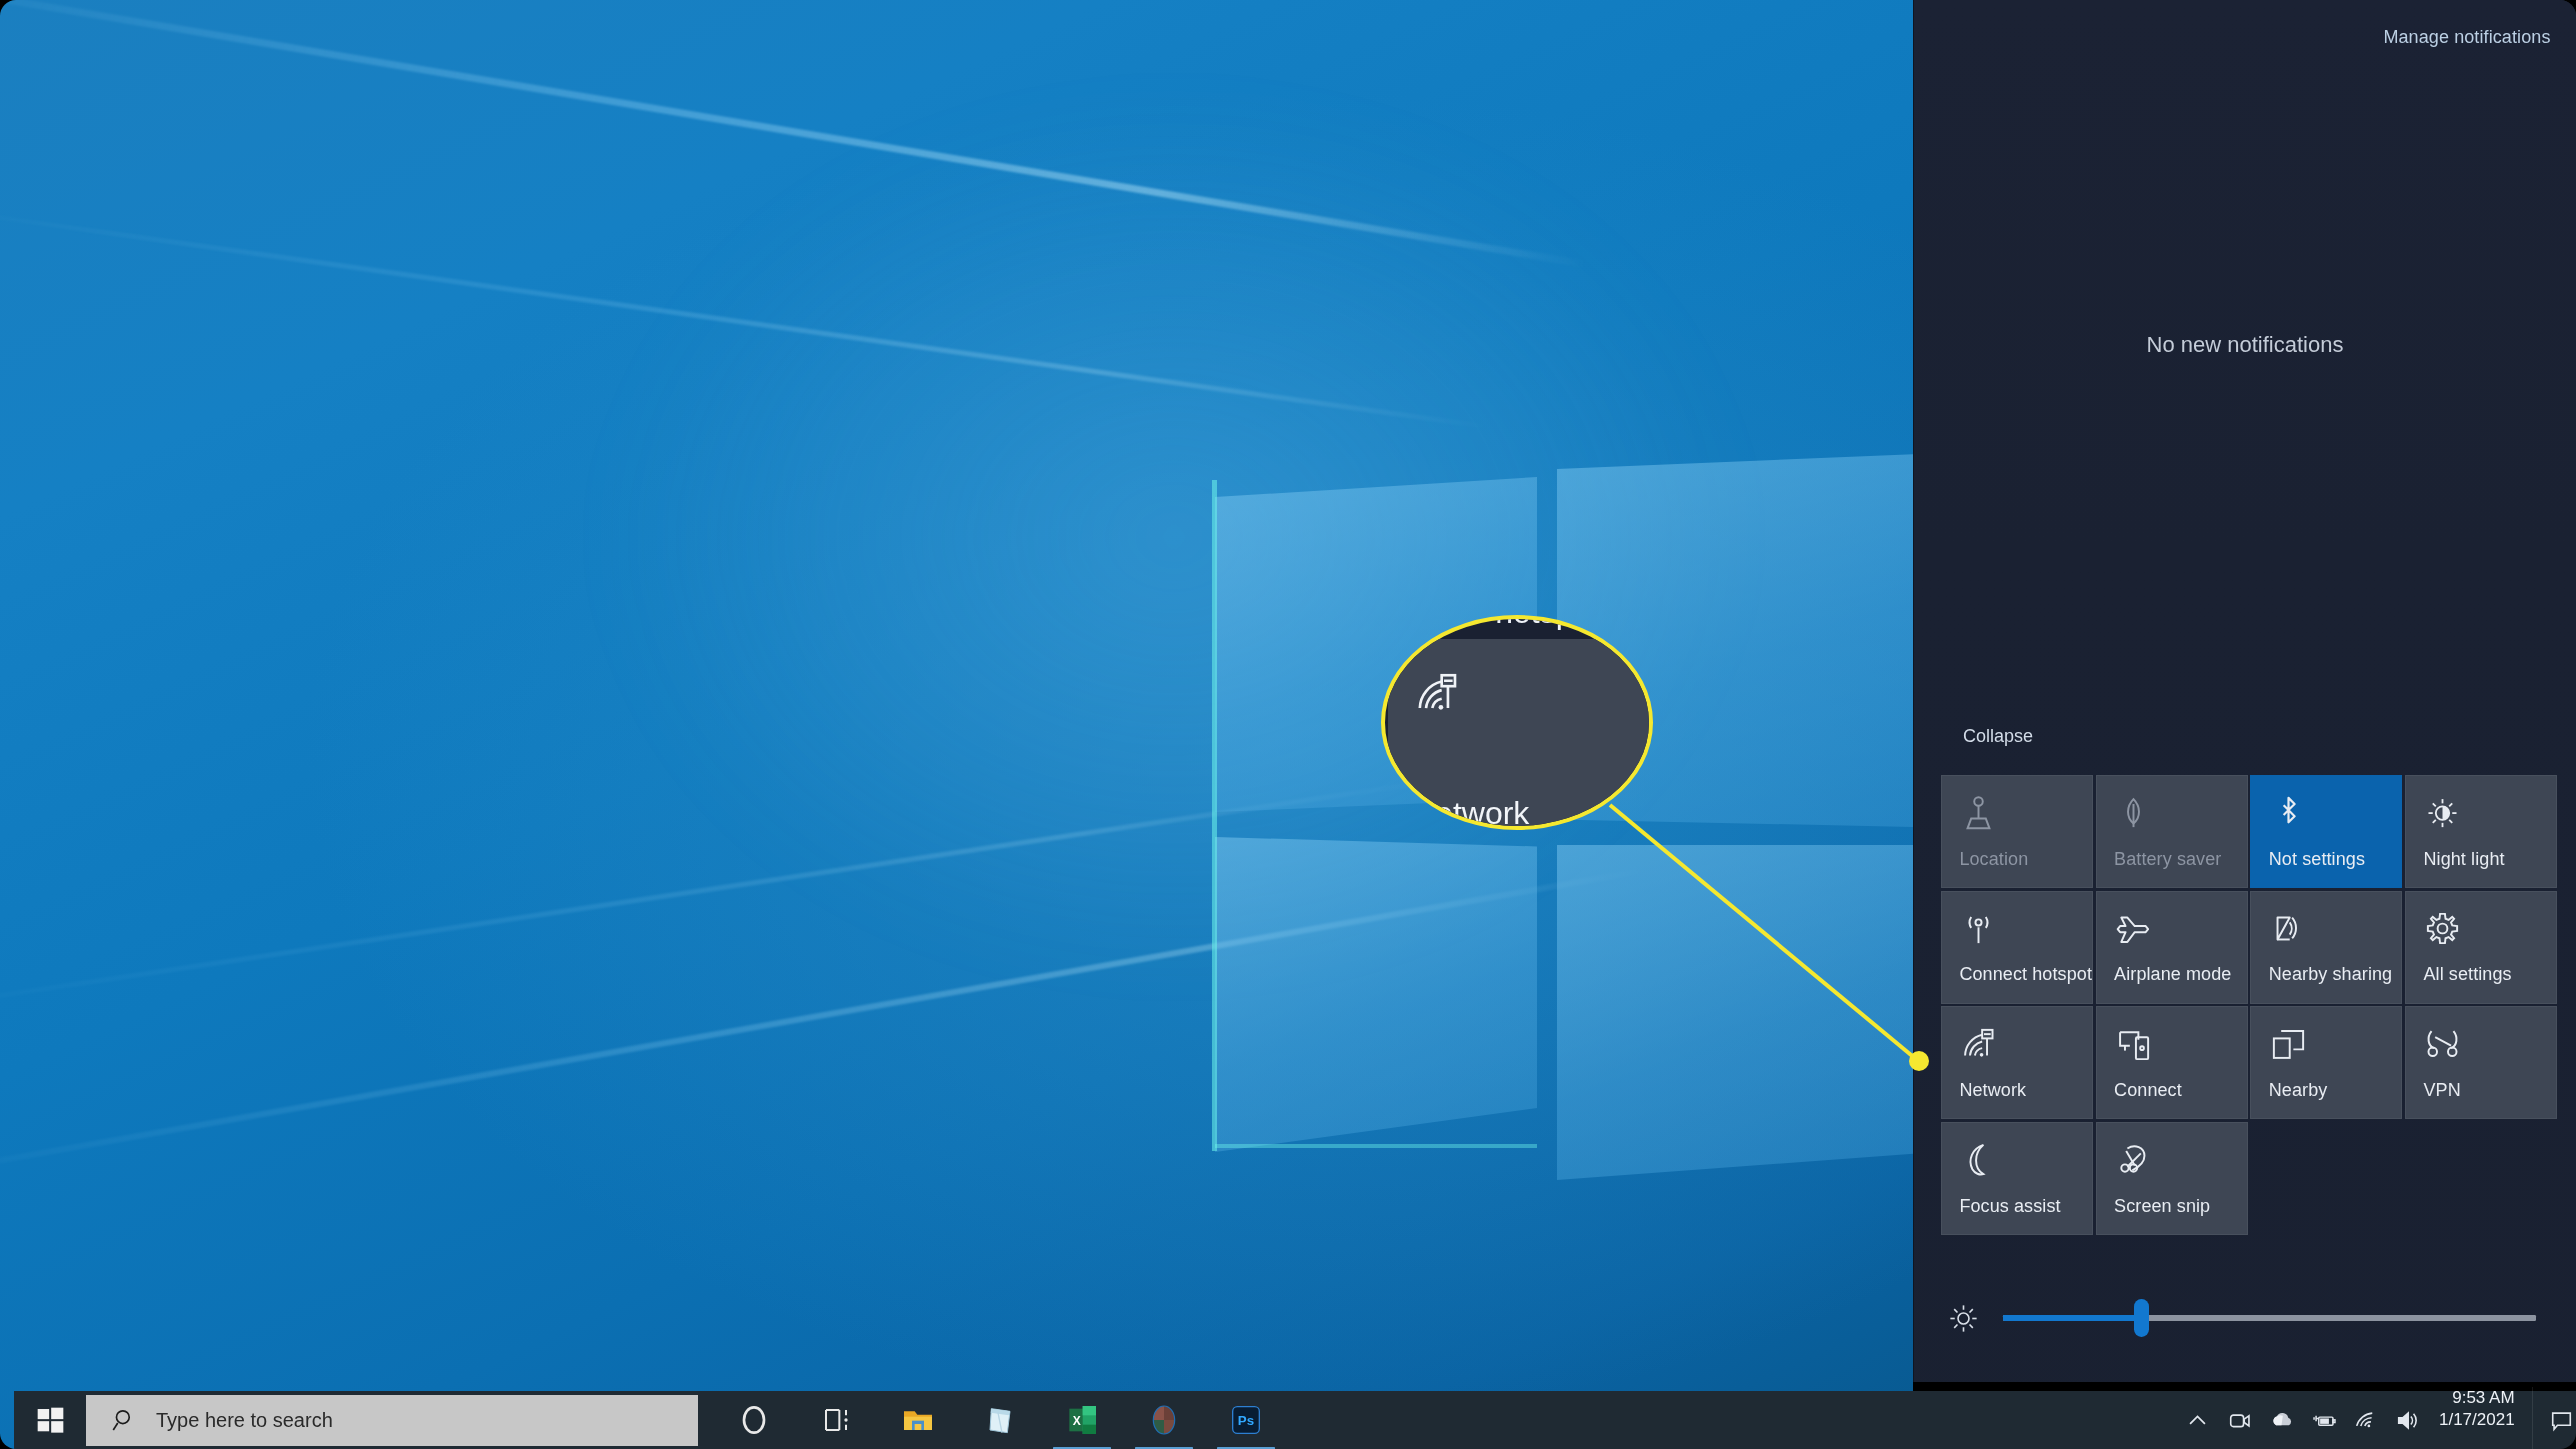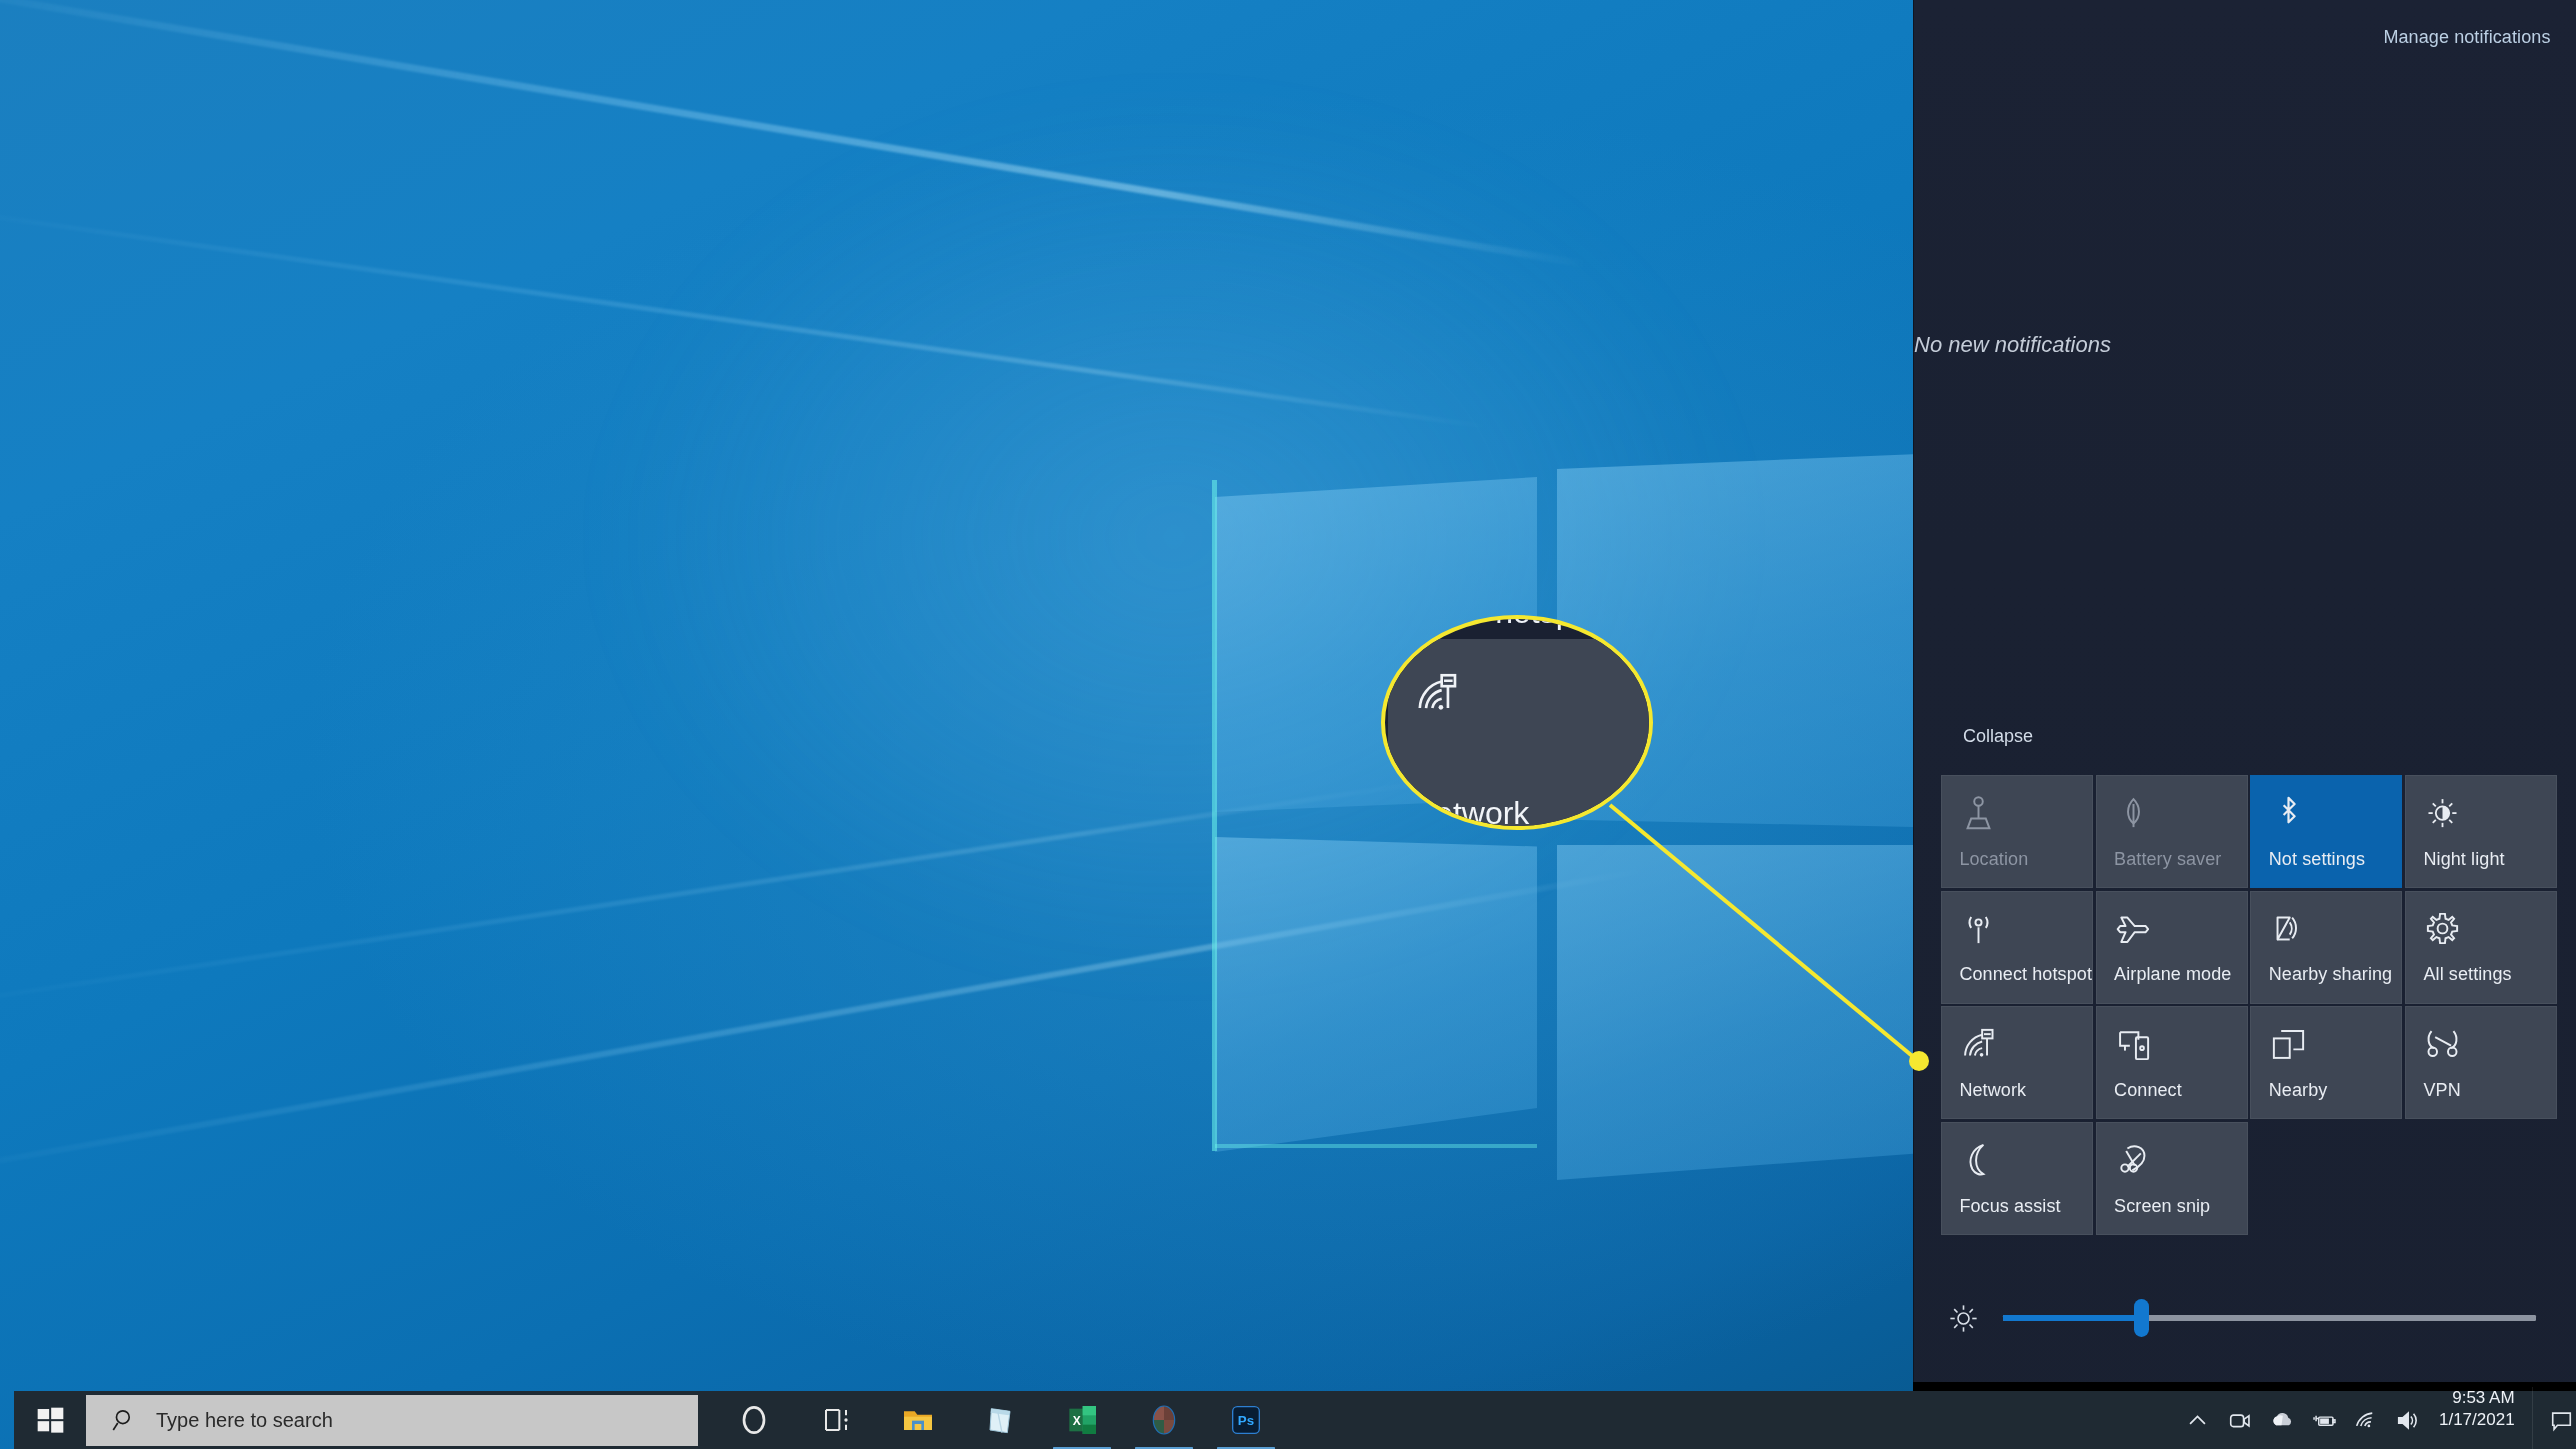--- a/index.html
+++ b/index.html
@@ -2,21 +2,21 @@
 <html style="font-size:10.7px"><head>
 <meta charset="utf-8">
 <style>
   * { margin:0; padding:0; box-sizing:border-box; }
   html, body {
     width:2576px; height:1449px;
     overflow:hidden;
     font-family:"Liberation Sans", sans-serif;
     background:#000;
   }
-  #screen { position:relative; width:2576px; height:1449px; overflow:hidden; }
+  #screen { position:relative; width:2576px; height:1449px; overflow:hidden;border-radius:16px; }
 
   
   #wallpaper {
     position:absolute; left:0; top:0; width:1913px; height:1449px;
     background:
       radial-gradient(ellipse 1610px 1073px at 68% 52%, rgba(46,146,205,0.55) 0%, rgba(25,110,175,0.0) 62%),
       linear-gradient(155deg, #1b7fc0 0%, #1580c4 22%, #0e79bd 46%, #0b6fb2 68%, #0a63a3 88%, #08598f 100%);
     overflow:hidden;
   }
   .beam {
@@ -46,22 +46,22 @@
     background:linear-gradient(180deg, #1b2234 0%, #1a2132 40%, #19203060 100%), #1a2132;
     background-color:#1a2132;
     border-left:1.3px solid #0f1622;
   }
   #manage-notifications {
     position:absolute; right:25.5px; top:27px;
     font-size:18px; color:#bcd0e4; letter-spacing:0.1px;
     cursor:pointer;
   }
   #no-new-notifications {
-    position:absolute; left:0; right:0; top:332px; 
-    font-size:22px; color:#c4ccd8;font-style:italic;
+    position:absolute; left:0; right:0; top:332px; text-align:center;
+    font-size:22px; color:#c4ccd8;
   }
   #collapse-link {
     position:absolute; left:49px; top:726px;
     font-size:18px; color:#d3dce8; cursor:pointer;
   }
 
   
   #tile-grid {
     position:absolute; left:27px; top:775px;
     width:616px;

